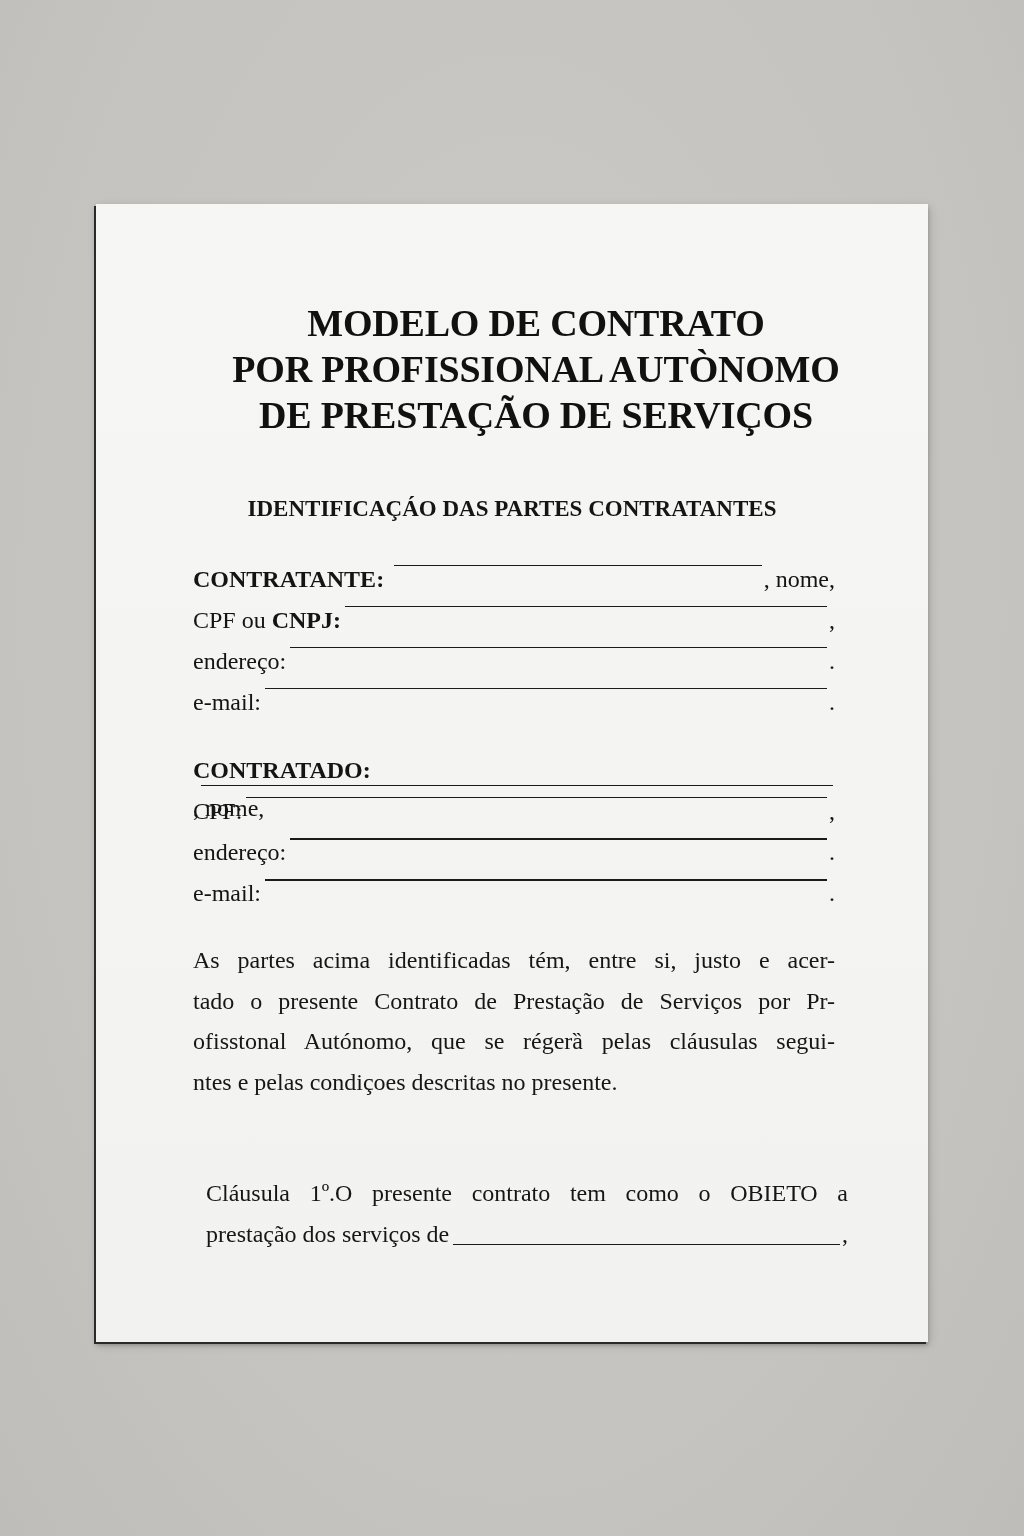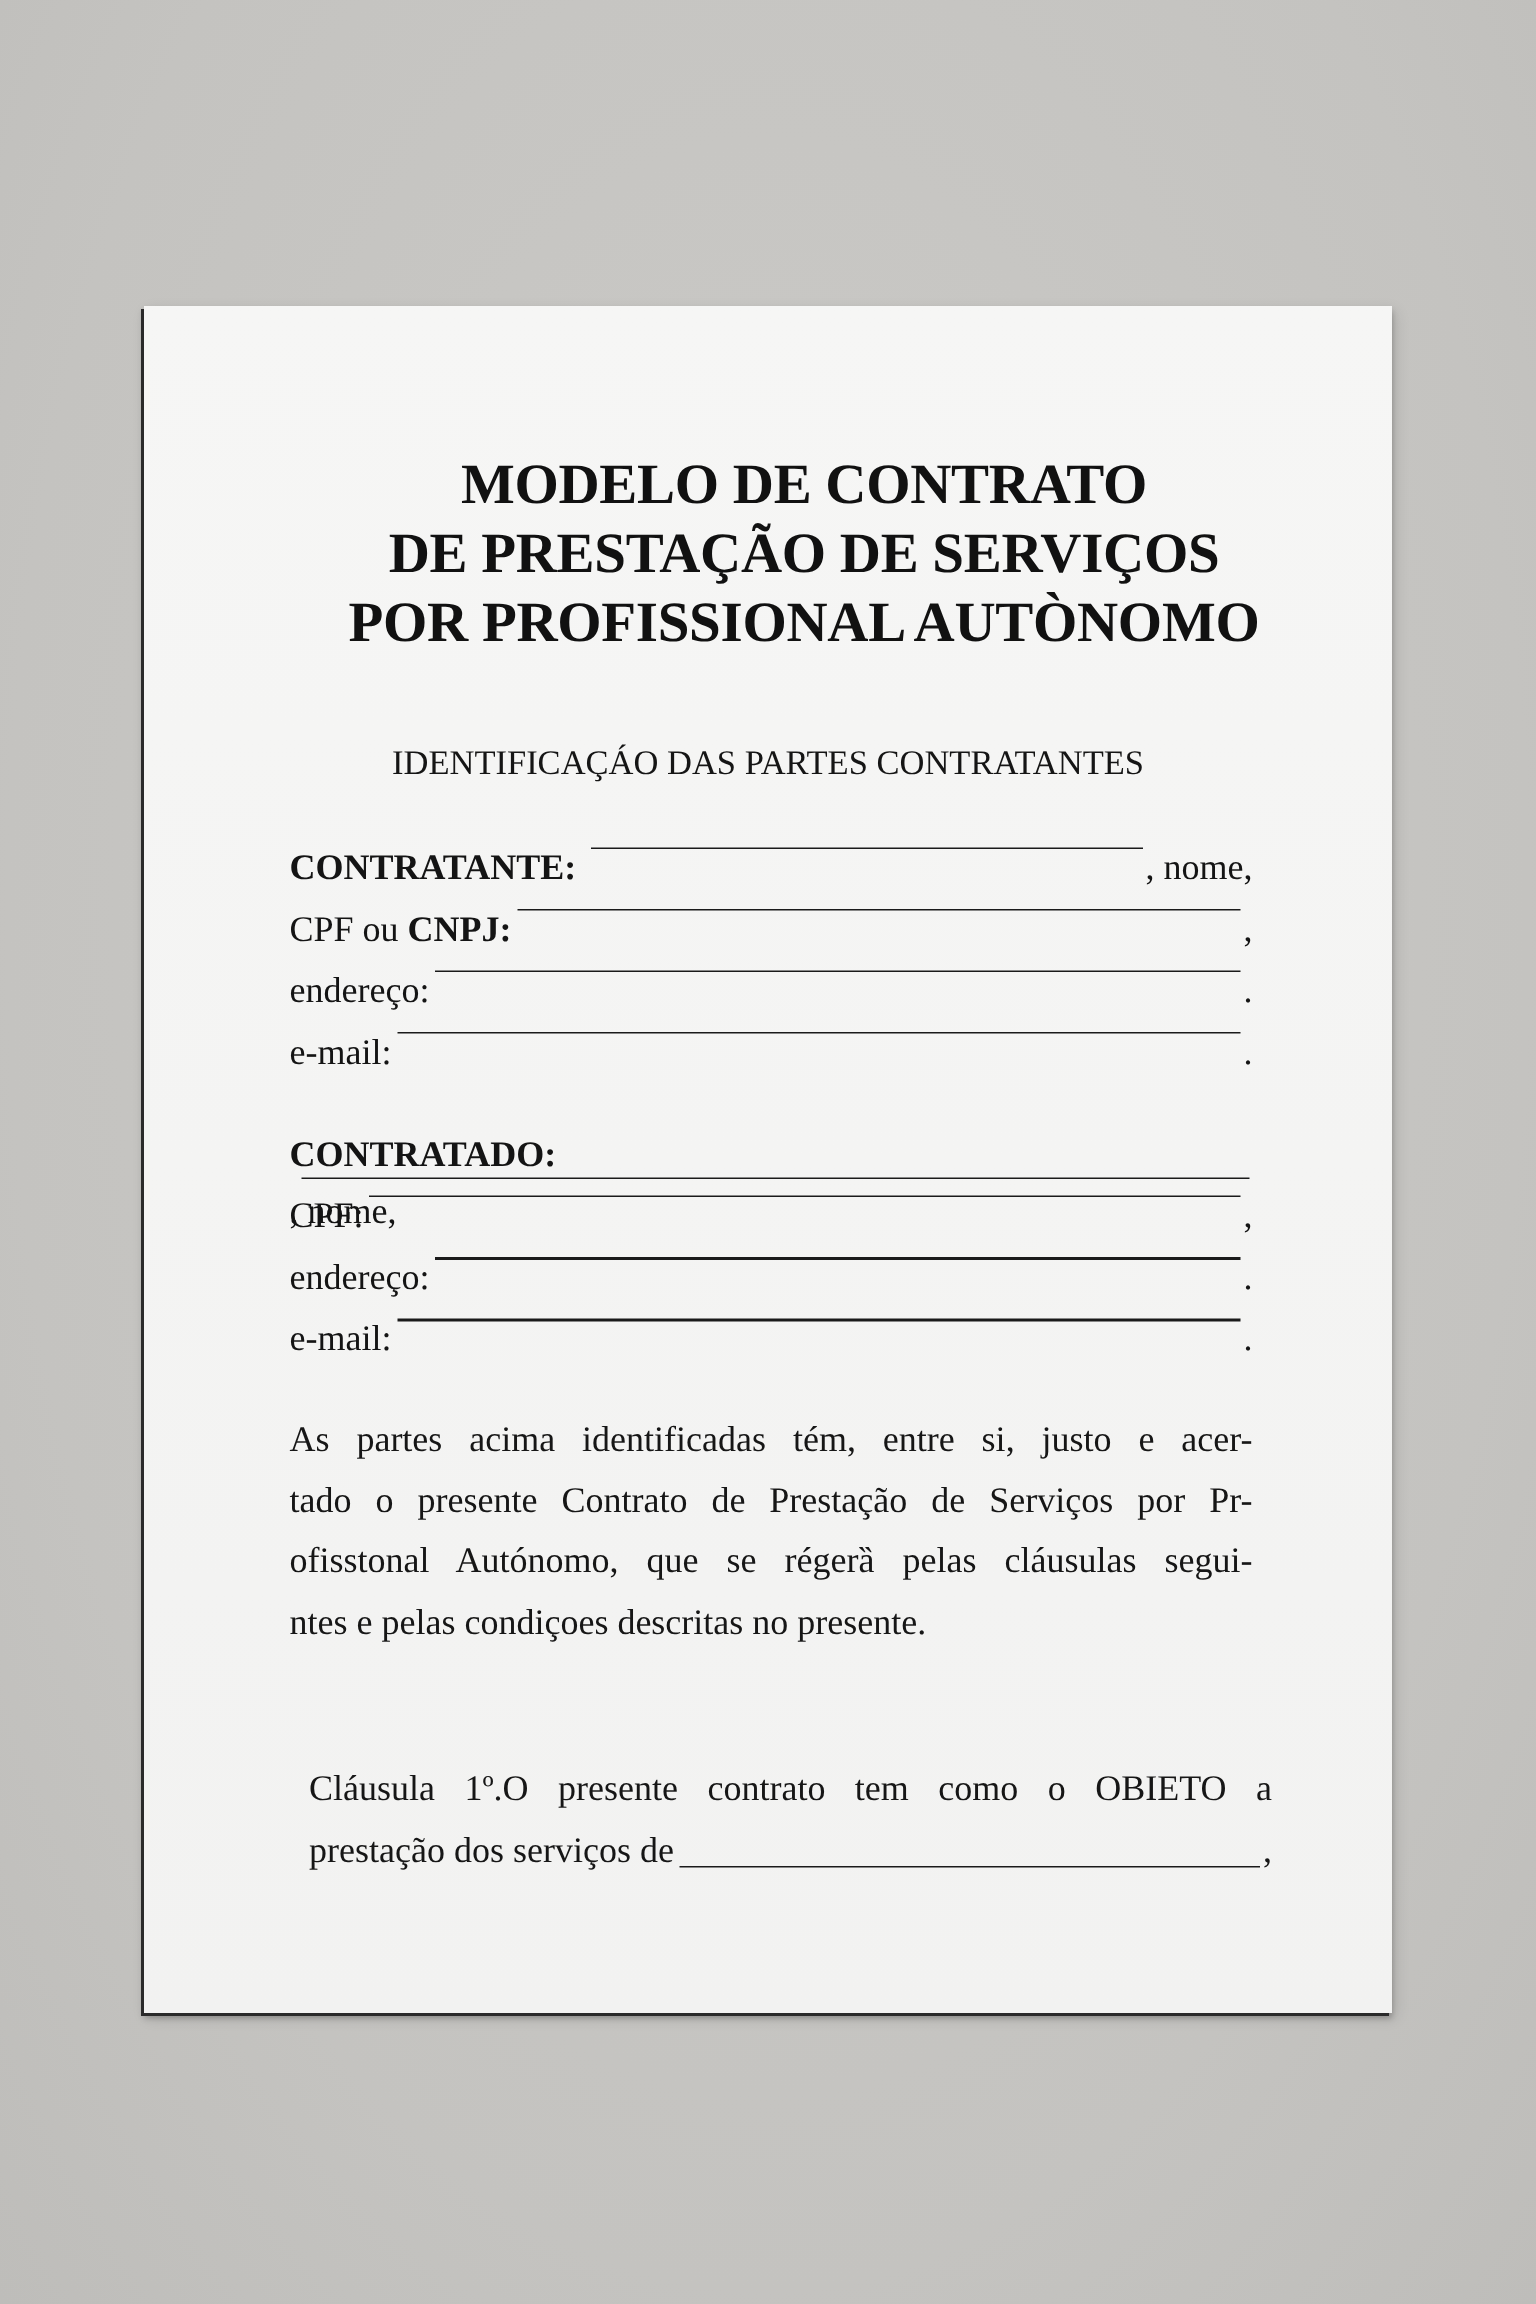--- a/index.html
+++ b/index.html
@@ -39,21 +39,21 @@
       letter-spacing: -0.2px;
       color: #111;
       padding-left: 48px;
     }
     .title .tline { display: block; }
     .section-heading {
       position: absolute;
       left: 0;
       right: 0;
       text-align: center;
-      font-weight: normal;
+      font-weight: bold;
       font-size: 23px;
       color: #151515;
     }
     .h-ident { top: 292px; }
     .h-objeto { top: 925px; }
 
     .field-line {
       position: absolute;
       left: 97px;
       width: 642px;
@@ -104,22 +104,22 @@
       margin: 0 2px 9px 4px;
     }
   </style>
 </head>
 <body>
 
 <div class="paper">
 
   <h1 class="title" style="margin:0;">
     <span class="tline">MODELO DE CONTRATO</span>
+    <span class="tline">POR PROFISSIONAL AUTÒNOMO</span>
     <span class="tline">DE PRESTAÇÃO DE SERVIÇOS</span>
-    <span class="tline">POR PROFISSIONAL AUTÒNOMO</span>
   </h1>
 
   <div class="section-heading h-ident">IDENTIFICAÇÁO DAS PARTES CONTRATANTES</div>
 
   <div class="field-line" style="top:360px;">
     <span class="label bold">CONTRATANTE:</span>
     <span class="blank" style="margin-left:10px;"></span>
     <span class="suffix">, nome,</span>
   </div>
   <div class="field-line" style="top:401px;">

